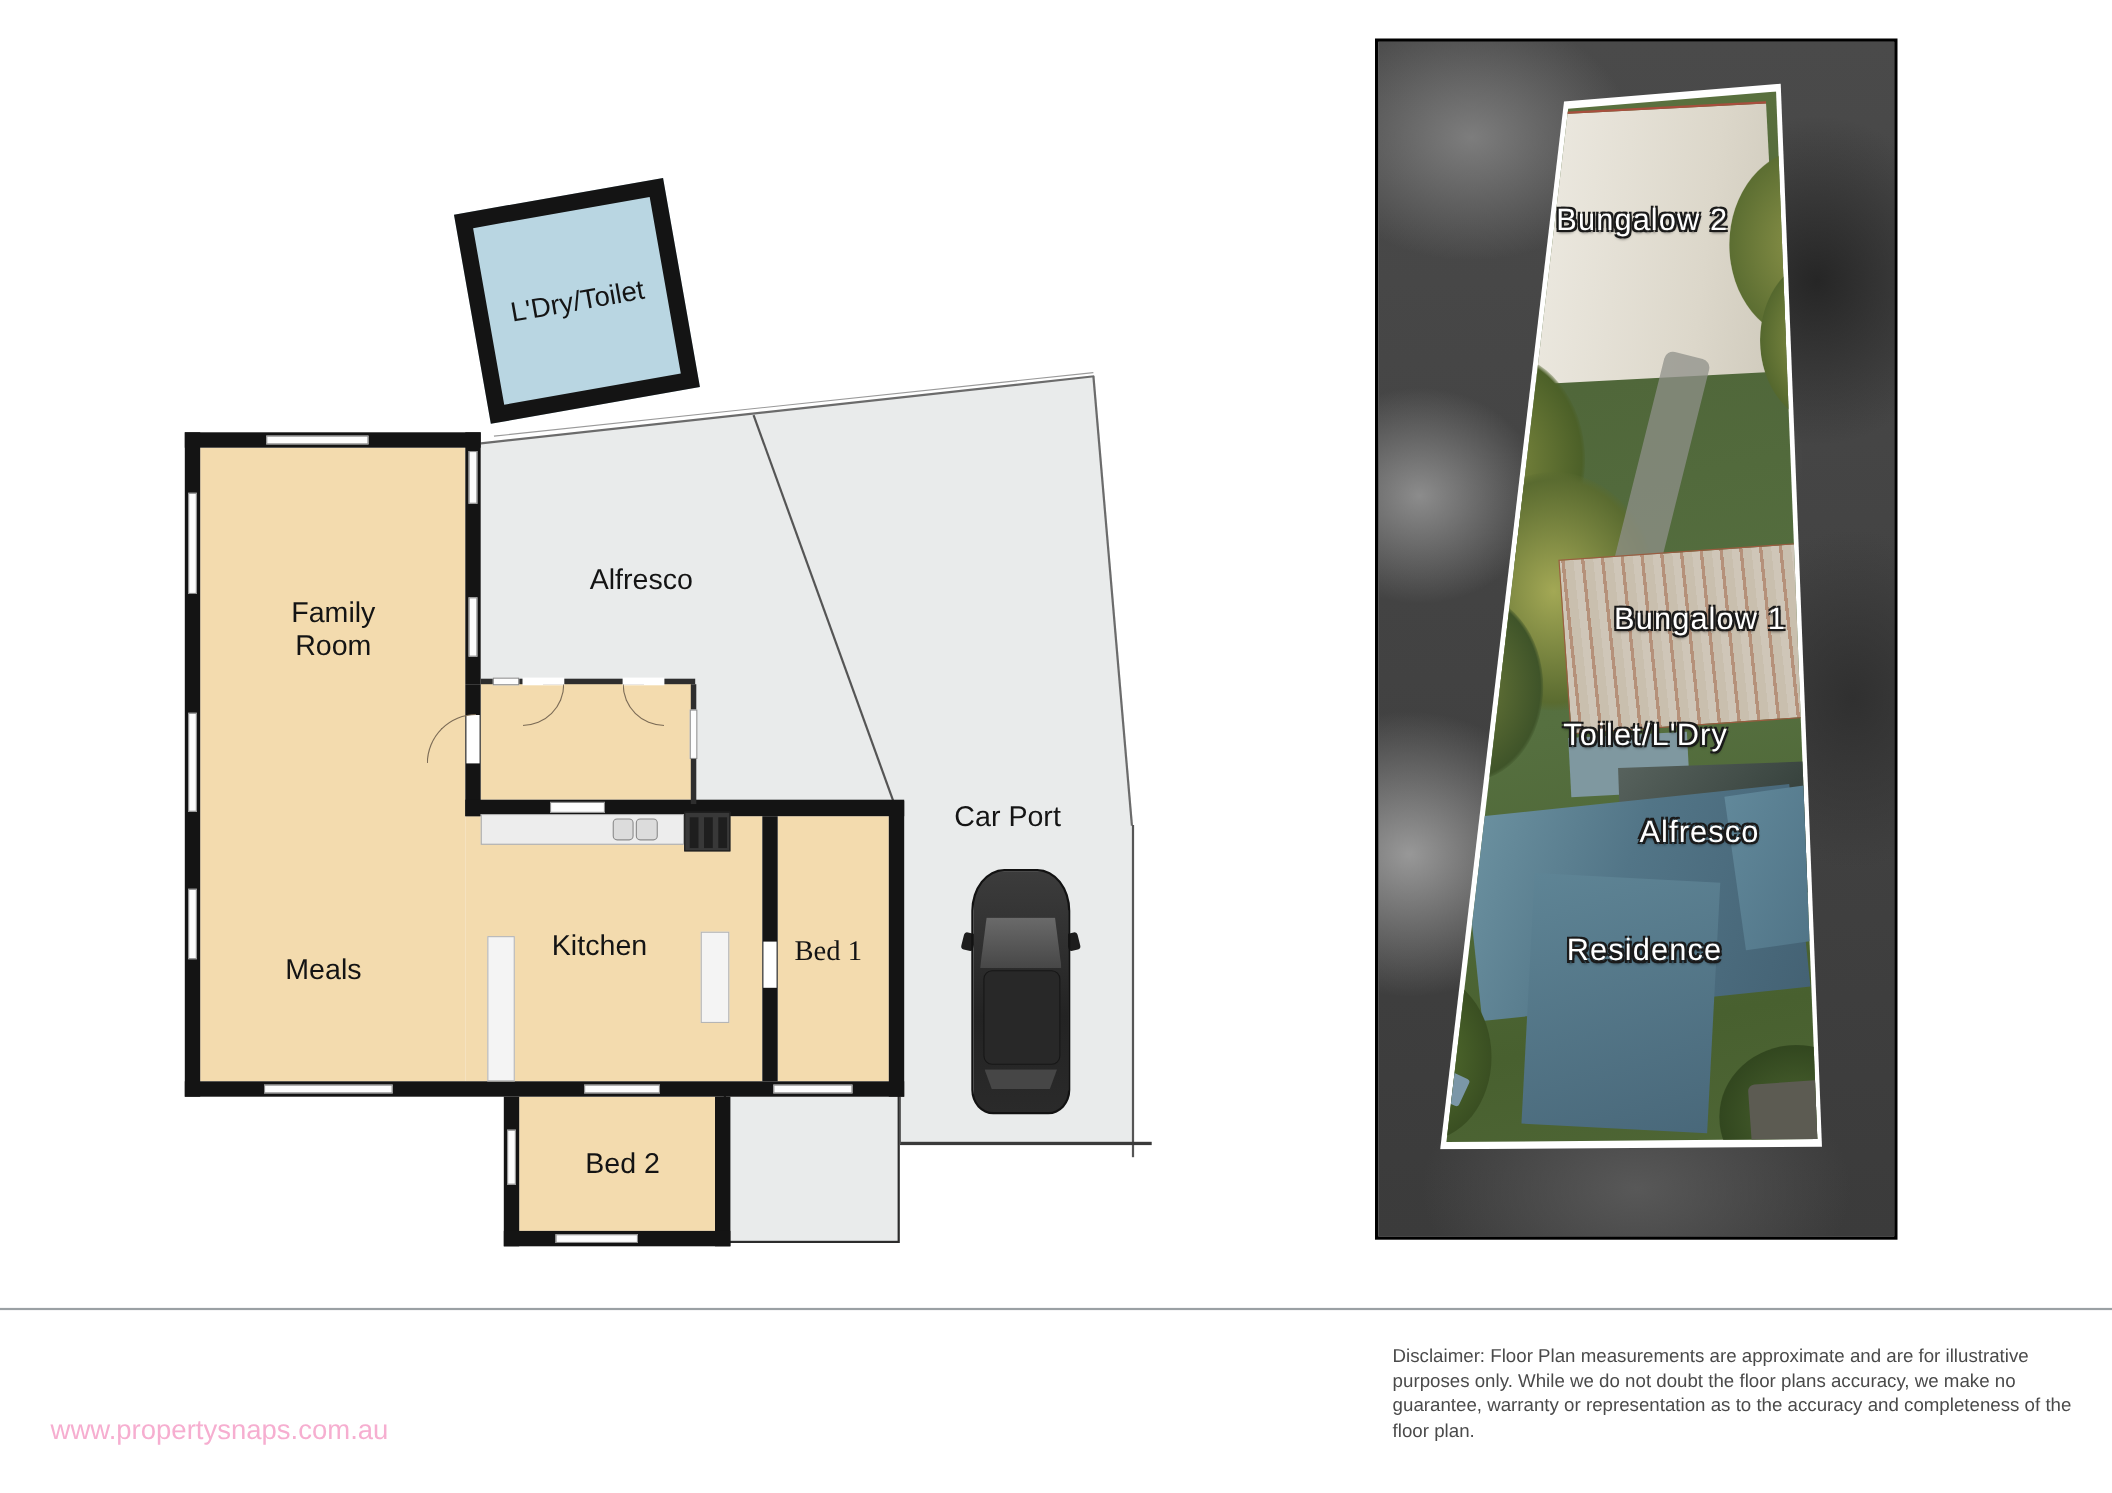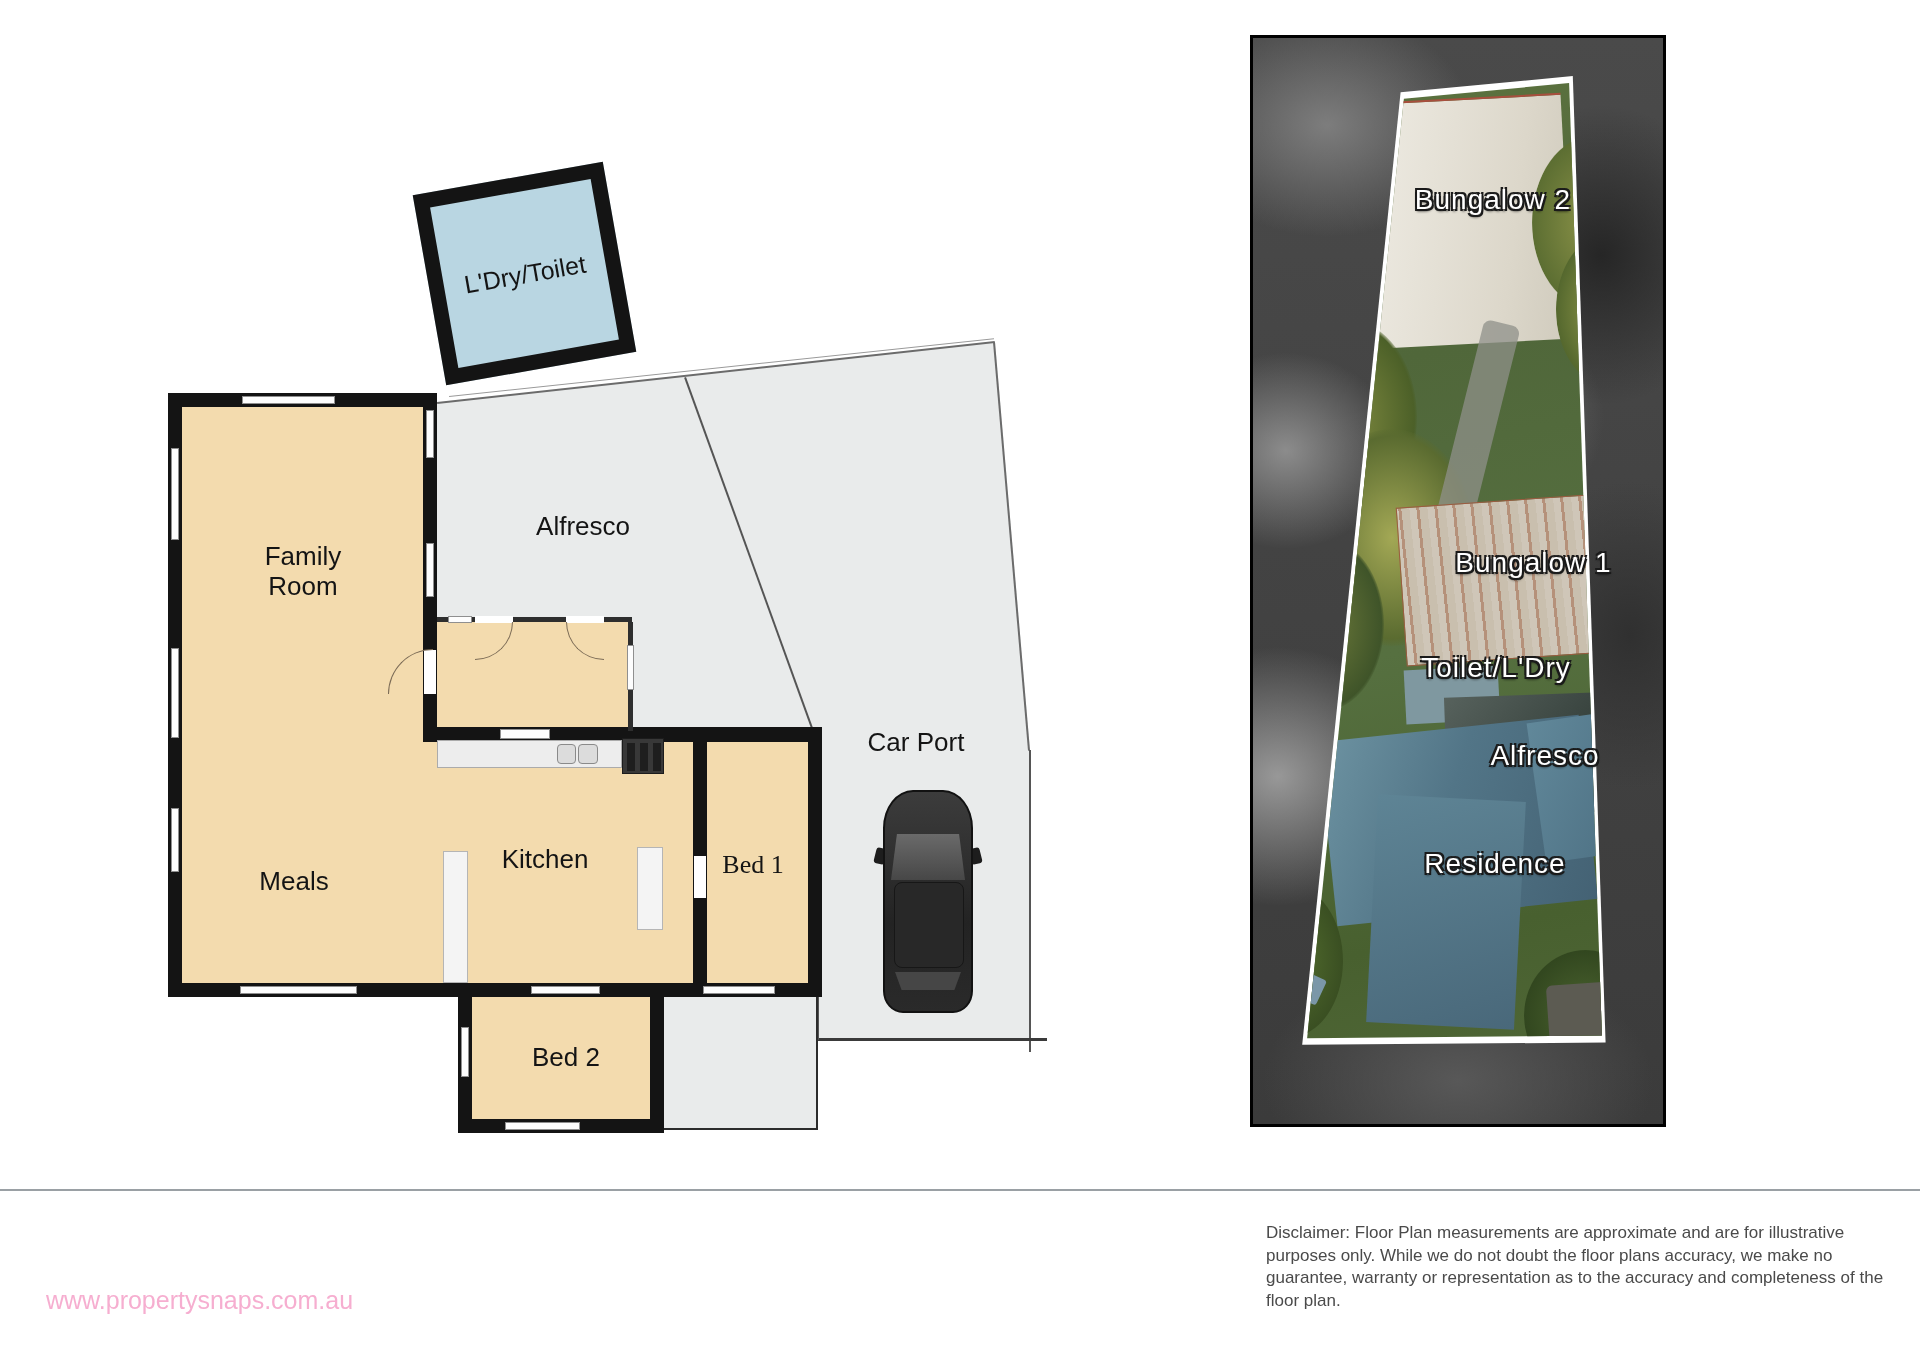--- a/index.html
+++ b/index.html
@@ -35,21 +35,21 @@
             border-radius:30px 30px 20px 20px / 38px 38px 22px 22px;}
   .car-shield{position:absolute;left:8px;top:44px;width:74px;height:46px;
               background:linear-gradient(#6a6a6a,#474747);
               clip-path:polygon(8% 0,92% 0,100% 100%,0 100%);}
   .car-roof{position:absolute;left:11px;top:92px;width:68px;height:84px;background:#282828;
             border-radius:8px;border:1px solid #171717;}
   .car-rear{position:absolute;left:12px;top:182px;width:66px;height:18px;background:#464646;
             clip-path:polygon(0 0,100% 0,90% 100%,10% 100%);}
   .mirror{position:absolute;width:11px;height:16px;background:#1d1d1d;border-radius:3px;top:58px;}
   
-  .photo{left:1250px;top:35px;width:416px;height:1092px;border:3px solid #000;box-sizing:border-box;
+  .photo{left:1250px;top:35px;width:475px;height:1092px;border:3px solid #000;box-sizing:border-box;
          background:
            radial-gradient(210px 160px at 18% 8%,#7d7d7d,rgba(0,0,0,0) 70%),
            radial-gradient(180px 200px at 85% 20%,#262626,rgba(0,0,0,0) 75%),
            radial-gradient(160px 140px at 8% 38%,#8c8c8c,rgba(0,0,0,0) 70%),
            radial-gradient(200px 180px at 6% 68%,#989898,rgba(0,0,0,0) 72%),
            radial-gradient(170px 220px at 92% 55%,#303030,rgba(0,0,0,0) 70%),
            radial-gradient(260px 160px at 50% 96%,#585858,rgba(0,0,0,0) 75%),
            radial-gradient(150px 150px at 60% 35%,#6f6f6f,rgba(0,0,0,0) 70%),
            linear-gradient(#4a4a4a,#3b3b3b);}
   .prop-outline{position:absolute;inset:0;background:#fff;
@@ -199,21 +199,21 @@
       <div class="abs" style="left:69%;top:62.5%;width:20%;height:13%;transform:rotate(-8deg);
                   background:linear-gradient(120deg,#61889a,#4d7083);"></div>
 
       <div class="blob" style="left:66%;top:84%;width:30%;height:12%;background:radial-gradient(#4c6430,#32471f 70%,rgba(0,0,0,0) 74%);"></div>
       <div class="blob" style="left:-4%;top:78%;width:26%;height:14%;background:radial-gradient(#55702f,#3a4f22 70%,rgba(0,0,0,0) 74%);"></div>
       <div class="abs" style="left:72%;top:87%;width:20%;height:6%;background:#5c5b52;transform:rotate(-4deg);border-radius:6px;"></div>
       <div class="abs" style="left:8%;top:86%;width:9%;height:2.5%;background:#7b97a8;transform:rotate(25deg);border-radius:3px;"></div>
     </div>
 
     <div class="aerial-label" style="left:240px;top:162px;">Bungalow 2</div>
-    <div class="aerial-label" style="left:268px;top:525px;padding-left:25px;">Bungalow 1</div>
+    <div class="aerial-label" style="left:280px;top:525px;padding-left:25px;">Bungalow 1</div>
     <div class="aerial-label" style="left:243px;top:630px;">Toilet/L'Dry</div>
     <div class="aerial-label" style="left:292px;top:718px;">Alfresco</div>
     <div class="aerial-label" style="left:242px;top:826px;text-align:right;">Residence</div>
   </div>
 
   <div class="abs divider"></div>
   <div class="abs watermark">www.propertysnaps.com.au</div>
   <div class="abs disclaimer">Disclaimer: Floor Plan measurements are approximate and are for illustrative purposes only. While we do not doubt the floor plans accuracy, we make no guarantee, warranty or representation as to the accuracy and completeness of the floor plan.</div>
 
 </div>

